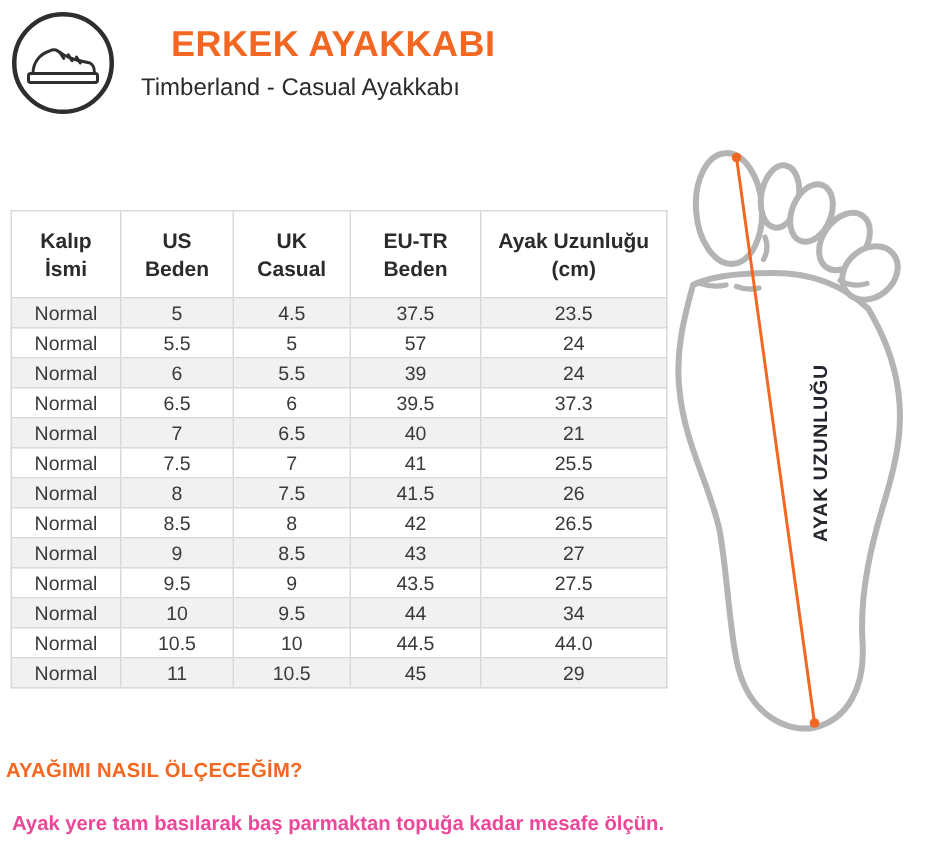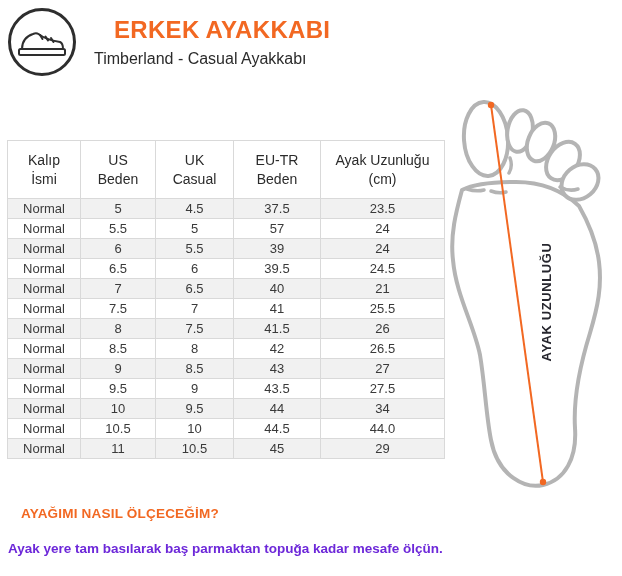--- a/index.html
+++ b/index.html
@@ -39,21 +39,21 @@
     width: 437px;
     border-collapse: collapse;
     table-layout: fixed;
   }
   .size-table th, .size-table td {
     border: 1px solid #d9d9d9;
     text-align: center; vertical-align: middle;
   }
   .size-table th {
     height: 58px;
-    font-size: 14px; font-weight: normal; color: #2b2b2b;
+    font-size: 14px; font-weight: bold; color: #2b2b2b;
     white-space: pre-line; line-height: 1.35;
     background: #ffffff;
   }
   .size-table td {
     height: 19px;
     font-size: 13px; color: #3a3a3a;
     line-height: 19px;
   }
   .size-table tbody tr:nth-child(odd) { background: #f1f1f1; }
   .size-table tbody tr:nth-child(even) { background: #ffffff; }
@@ -66,26 +66,26 @@
   
   .foot-diagram { position: absolute; left: 448px; top: 90px; width: 172px; height: 400px; }
   .foot-label-text {
     font-family: "Liberation Sans", sans-serif;
     font-size: 13px; font-weight: bold; letter-spacing: 0.6px;
     fill: #26262e;
   }
 
   
   .footer-heading {
-    position: absolute; left: 21px; top: 506px;
+    position: absolute; left: 4px; top: 506px;
     font-size: 13.5px; font-weight: bold; color: #f26822; letter-spacing: 0.2px;
   }
   .footer-body {
     position: absolute; left: 8px; top: 541px;
-    font-size: 13.5px; font-weight: bold; color: #6d28d9;
+    font-size: 13.5px; font-weight: bold; color: #ec4899;
   }
 </style>
 </head>
 <body>
 
 <div class="page">
 
   <div class="header">
     <div class="logo-circle">
       <svg width="52" height="36" viewBox="0 0 52 36">
@@ -144,21 +144,21 @@
         <td>6</td>
         <td>5.5</td>
         <td>39</td>
         <td>24</td>
       </tr>
         <tr>
         <td>Normal</td>
         <td>6.5</td>
         <td>6</td>
         <td>39.5</td>
-        <td>24.5</td>
+        <td>37.3</td>
       </tr>
         <tr>
         <td>Normal</td>
         <td>7</td>
         <td>6.5</td>
         <td>40</td>
         <td>21</td>
       </tr>
         <tr>
         <td>Normal</td>

